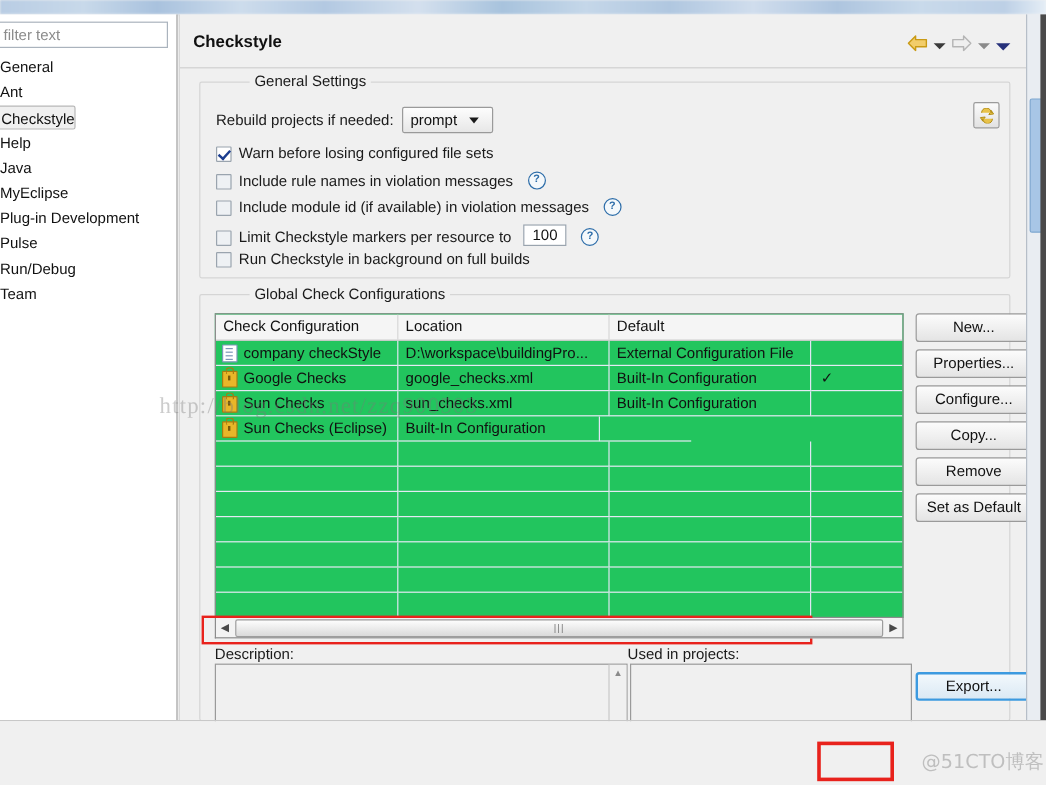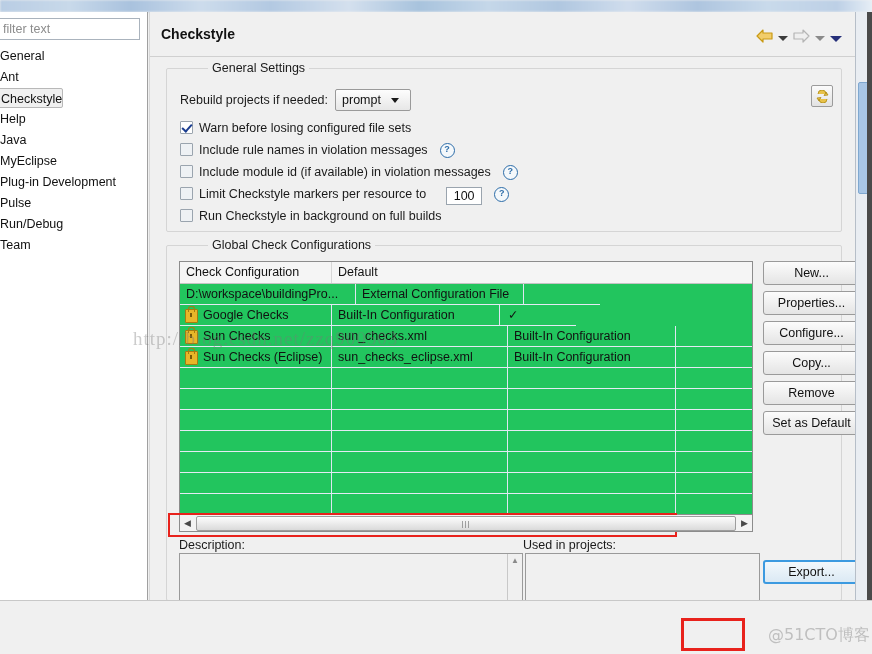--- a/index.html
+++ b/index.html
@@ -78,21 +78,21 @@
     height:22px;min-width:76px;border:1px solid #9a9a9a;border-radius:2px;
     background:linear-gradient(#fdfdfd,#e7e7e7);
     display:flex;align-items:center;gap:10px;padding:0 6px;box-sizing:border-box;
     font-size:12.5px;color:#111;
   }
   #rebuild-select .caret{
     width:0;height:0;border-left:4px solid transparent;border-right:4px solid transparent;
     border-top:5px solid #1a1a1a;
   }
   .cb-row{
-    position:absolute;left:13px;display:flex;align-items:flex-start;gap:6px;
+    position:absolute;left:13px;display:flex;align-items:flex-end;gap:6px;
     font-size:12.5px;color:#1a1a1a;white-space:nowrap;
   }
   .cb{
     width:13px;height:13px;border:1px solid #9aa4ae;background:#eef1f4;
     box-sizing:border-box;position:relative;flex:0 0 auto;border-radius:1px;
   }
   .cb.checked{background:#fff;}
   .cb.checked::after{
     content:"";position:absolute;left:3px;top:0px;width:4px;height:8px;
     border:solid #1b3d8f;border-width:0 2px 2px 0;transform:rotate(42deg);
@@ -297,21 +297,21 @@
           <span class="help-icon" style="margin-left: 6px;">?</span>
         </div>
         <div class="cb-row" style="top: 96px;">
           <span class="cb"></span>
           <span>Include module id (if available) in violation messages</span>
           <span class="help-icon" style="margin-left: 6px;">?</span>
         </div>
         <div class="cb-row" style="top: 118px;">
           <span class="cb"></span>
           <span>Limit Checkstyle markers per resource to</span>
-          <span id="limit-input" style="margin-left: 14px;">100</span>
+          <span id="limit-input" style="margin-left: 4px;">100</span>
           <span class="help-icon" style="margin-left: 6px;">?</span>
         </div>
         <div class="cb-row" style="top: 140px;">
           <span class="cb"></span>
           <span>Run Checkstyle in background on full builds</span>
         </div>
       </div>
 
     <div id="sync-btn">
       <svg width="13" height="13" viewBox="0 0 13 13">
@@ -320,51 +320,56 @@
       </svg>
     </div>
   </div>
 
   <div class="group" id="grp-global">
     <div class="group-label">Global Check Configurations</div>
 
     <div id="table-wrap">
       <div id="thead">
         <div class="col0">Check Configuration</div>
+        <div class="col1">Location</div>
         <div class="col3">Default</div>
       </div>
       <div id="tbody">
           <div class="trow">
+            <div class="col0 cell-name">
+              <span class="ico-file"></span>
+              <span>company checkStyle</span>
+            </div>
             <div class="col1">D:\workspace\buildingPro...</div>
             <div class="col2">External Configuration File</div>
             <div class="col3 check-mark"></div>
           </div>
           <div class="trow">
             <div class="col0 cell-name">
               <span class="ico-lock"></span>
               <span>Google Checks</span>
             </div>
+            <div class="col1">google_checks.xml</div>
             <div class="col2">Built-In Configuration</div>
             <div class="col3 check-mark">✓</div>
           </div>
           <div class="trow">
             <div class="col0 cell-name">
               <span class="ico-lock"></span>
               <span>Sun Checks</span>
             </div>
             <div class="col1">sun_checks.xml</div>
             <div class="col2">Built-In Configuration</div>
             <div class="col3 check-mark"></div>
           </div>
           <div class="trow">
             <div class="col0 cell-name">
               <span class="ico-lock"></span>
               <span>Sun Checks (Eclipse)</span>
             </div>
-            <div class="col1">sun_checks_eclipse.xml</div>
             <div class="col2">Built-In Configuration</div>
             <div class="col3 check-mark"></div>
           </div>
           <div class="empty-row">
             <div class="col0"></div>
             <div class="col1"></div>
             <div class="col2"></div>
             <div class="col3"></div>
           </div>
           <div class="empty-row">

